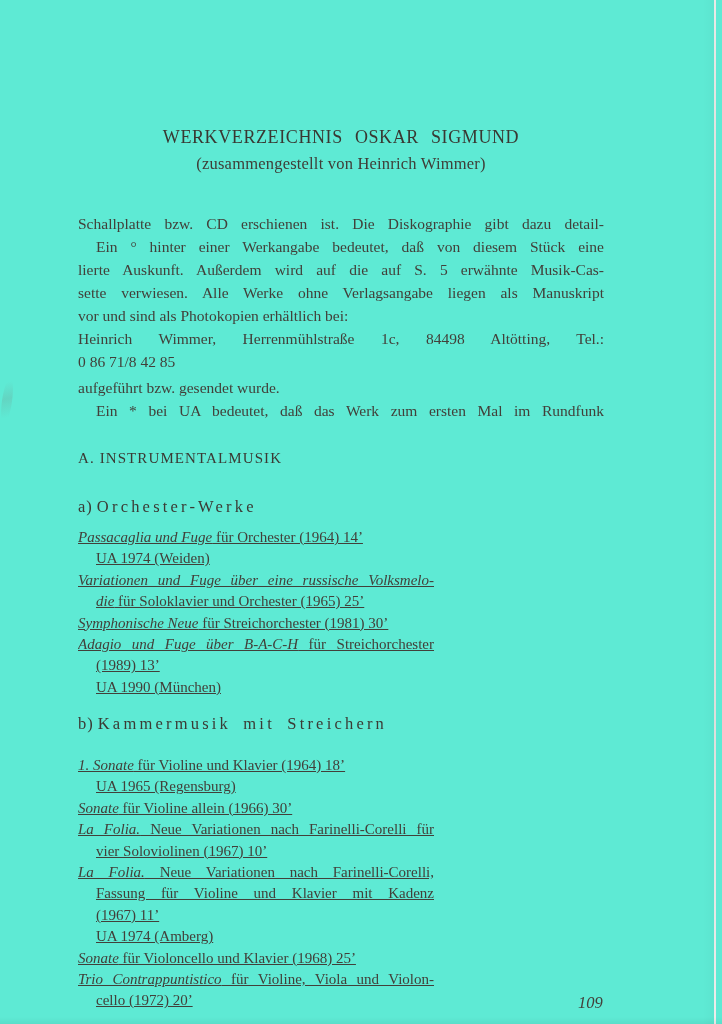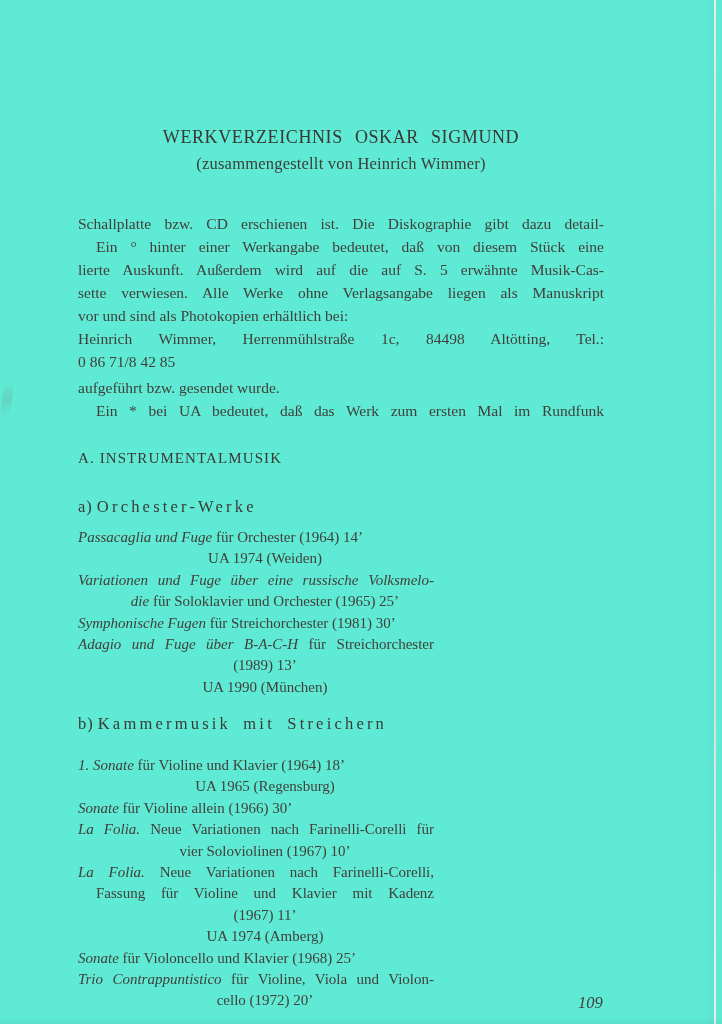--- a/index.html
+++ b/index.html
@@ -70,32 +70,32 @@
     position: absolute;
     left: 78px;
   }
   .b1 { top: 212px; width: 526px; }
   .b2 { top: 376px; width: 526px; }
   .intro .line { height: 23px; line-height: 23px; font-size: 15.5px; }
 
   .works { width: 356px; }
   .wa { top: 527px; }
   .wb { top: 755px; }
-  .works .line { height: 21.4px; line-height: 21.4px; font-size: 15px; }
+  .works .line { height: 21.4px; line-height: 21.4px; font-size: 15px; text-decoration: underline; }
 
   .line {
     overflow: hidden;
     white-space: normal;
     color: #42403a;
   }
   .line.j {
     text-align: justify;
     text-align-last: justify;
   }
-  .line.ind { padding-left: 18px; text-align: center; }
+  .line.ind { padding-left: 18px; }
   .it { font-style: italic; }
   .rm { font-style: normal; }
 
   
   .main-heading {
     position: absolute;
     left: 78px; top: 450px;
     margin: 0;
     font-size: 15px;
     font-weight: normal;
@@ -153,21 +153,21 @@
 
   <h3 class="sub-heading sa">
     <span class="pref">a)</span><span class="lab">Orchester-Werke</span>
   </h3>
 
   <section class="textblock works wa">
       <div class="line"><span class="it">Passacaglia und Fuge</span><span class="rm"> für Orchester (1964) 14’</span></div>
       <div class="line ind"><span class="rm">UA 1974 (Weiden)</span></div>
       <div class="line j"><span class="it">Variationen und Fuge über eine russische Volksmelo-</span></div>
       <div class="line ind"><span class="it">die</span><span class="rm"> für Soloklavier und Orchester (1965) 25’</span></div>
-      <div class="line"><span class="it">Symphonische Fugen</span><span class="rm"> für Streichorchester (1981) 30’</span></div>
+      <div class="line"><span class="it">Symphonische Neue</span><span class="rm"> für Streichorchester (1981) 30’</span></div>
       <div class="line j"><span class="it">Adagio und Fuge über B-A-C-H</span><span class="rm"> für Streichorchester</span></div>
       <div class="line ind"><span class="rm">(1989) 13’</span></div>
       <div class="line ind"><span class="rm">UA 1990 (München)</span></div>
     </section>
 
   <h3 class="sub-heading sb">
     <span class="pref">b)</span><span class="lab">Kammermusik mit Streichern</span>
   </h3>
 
   <section class="textblock works wb">

